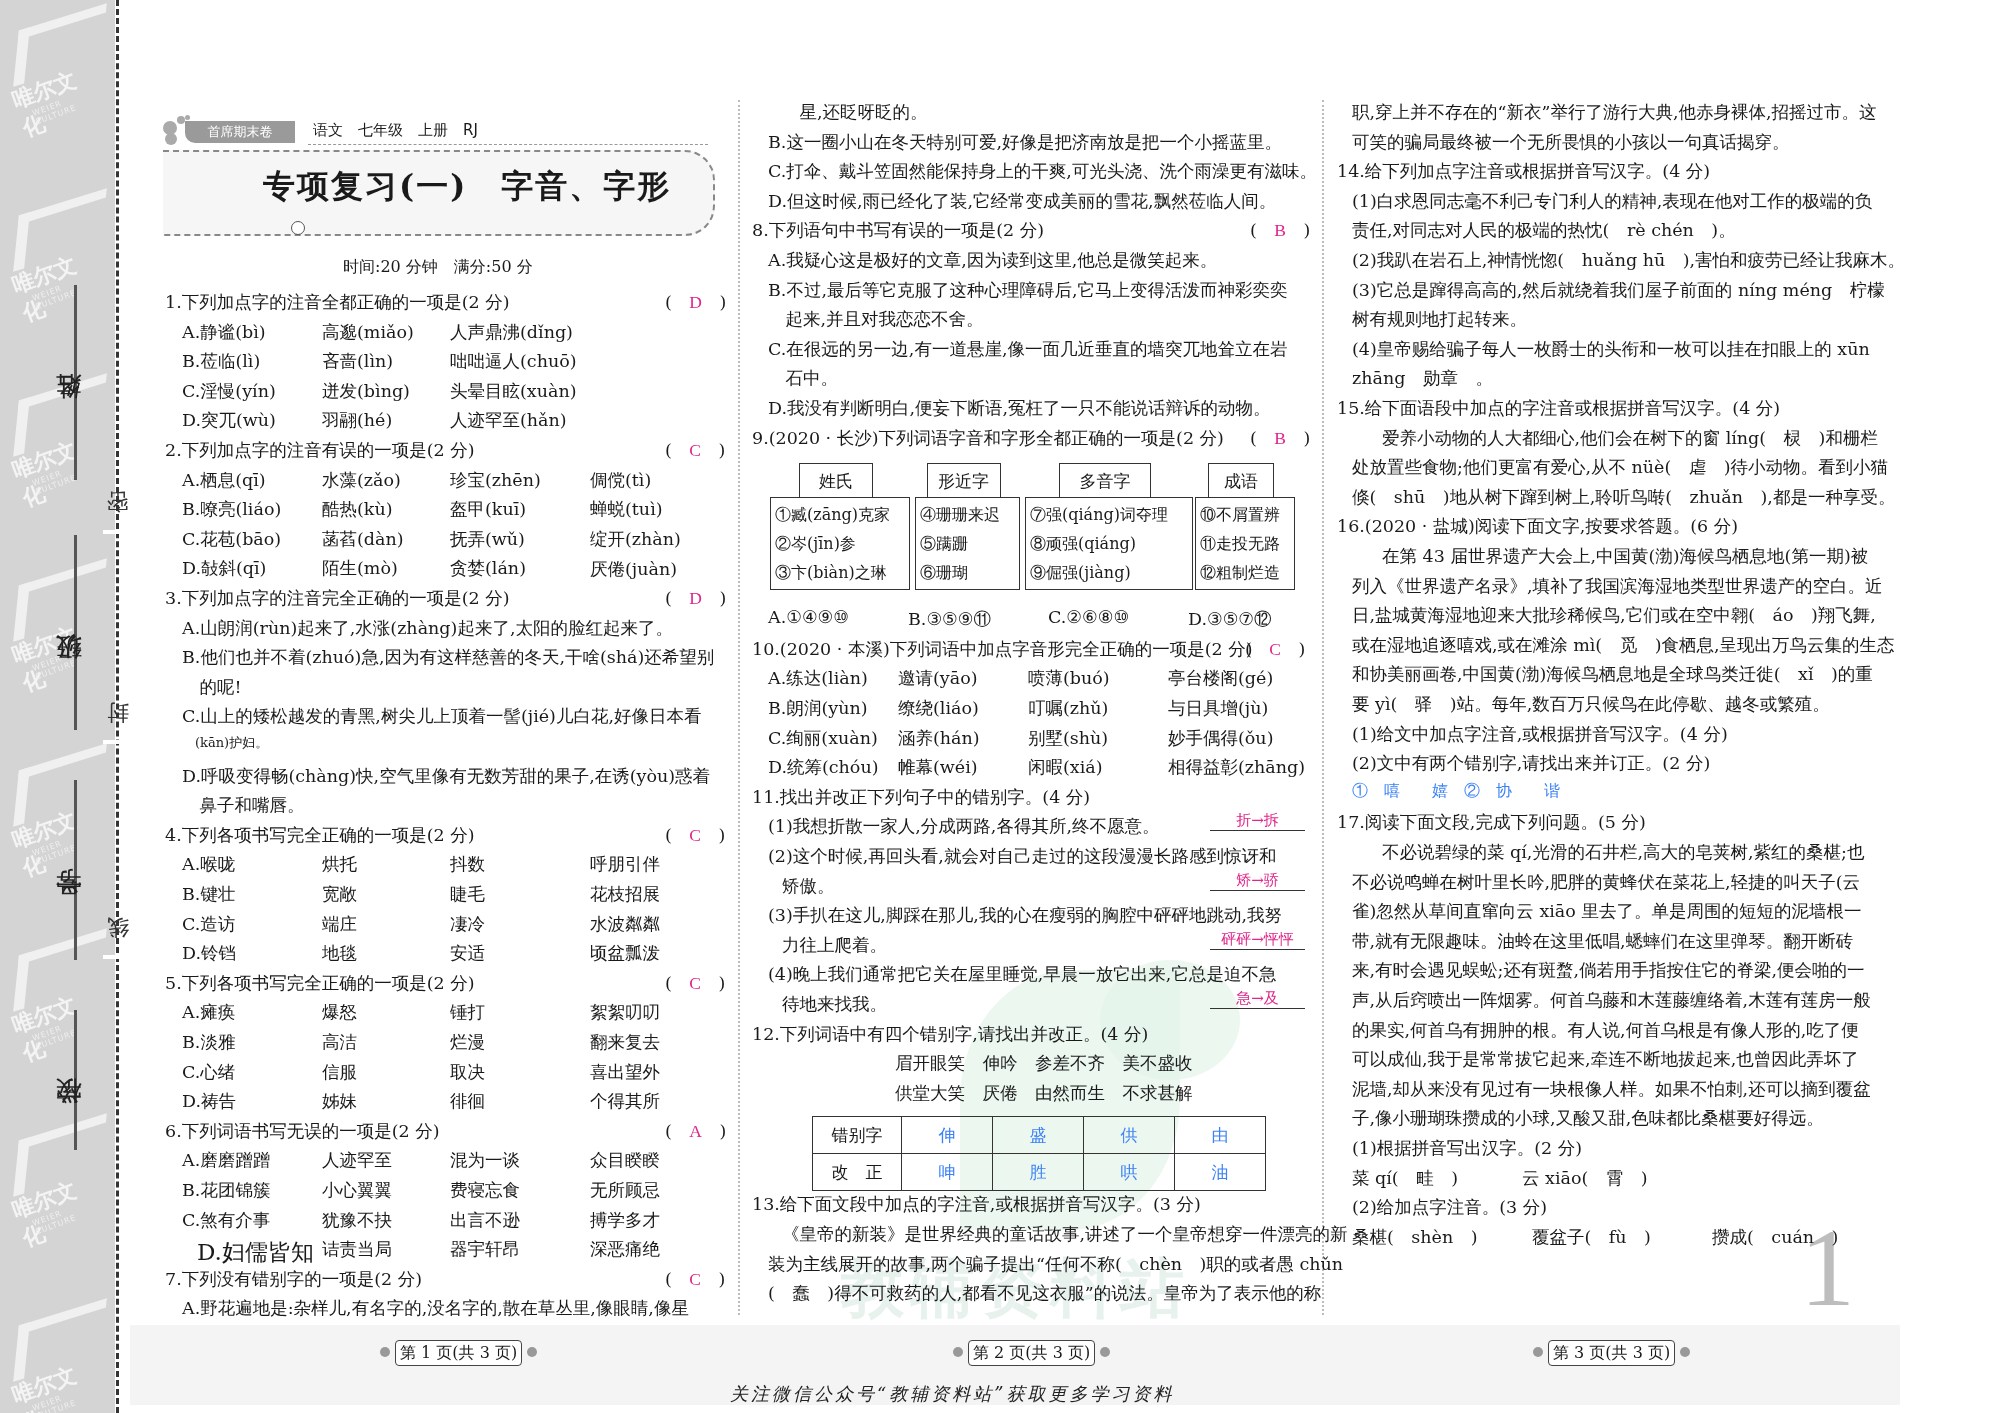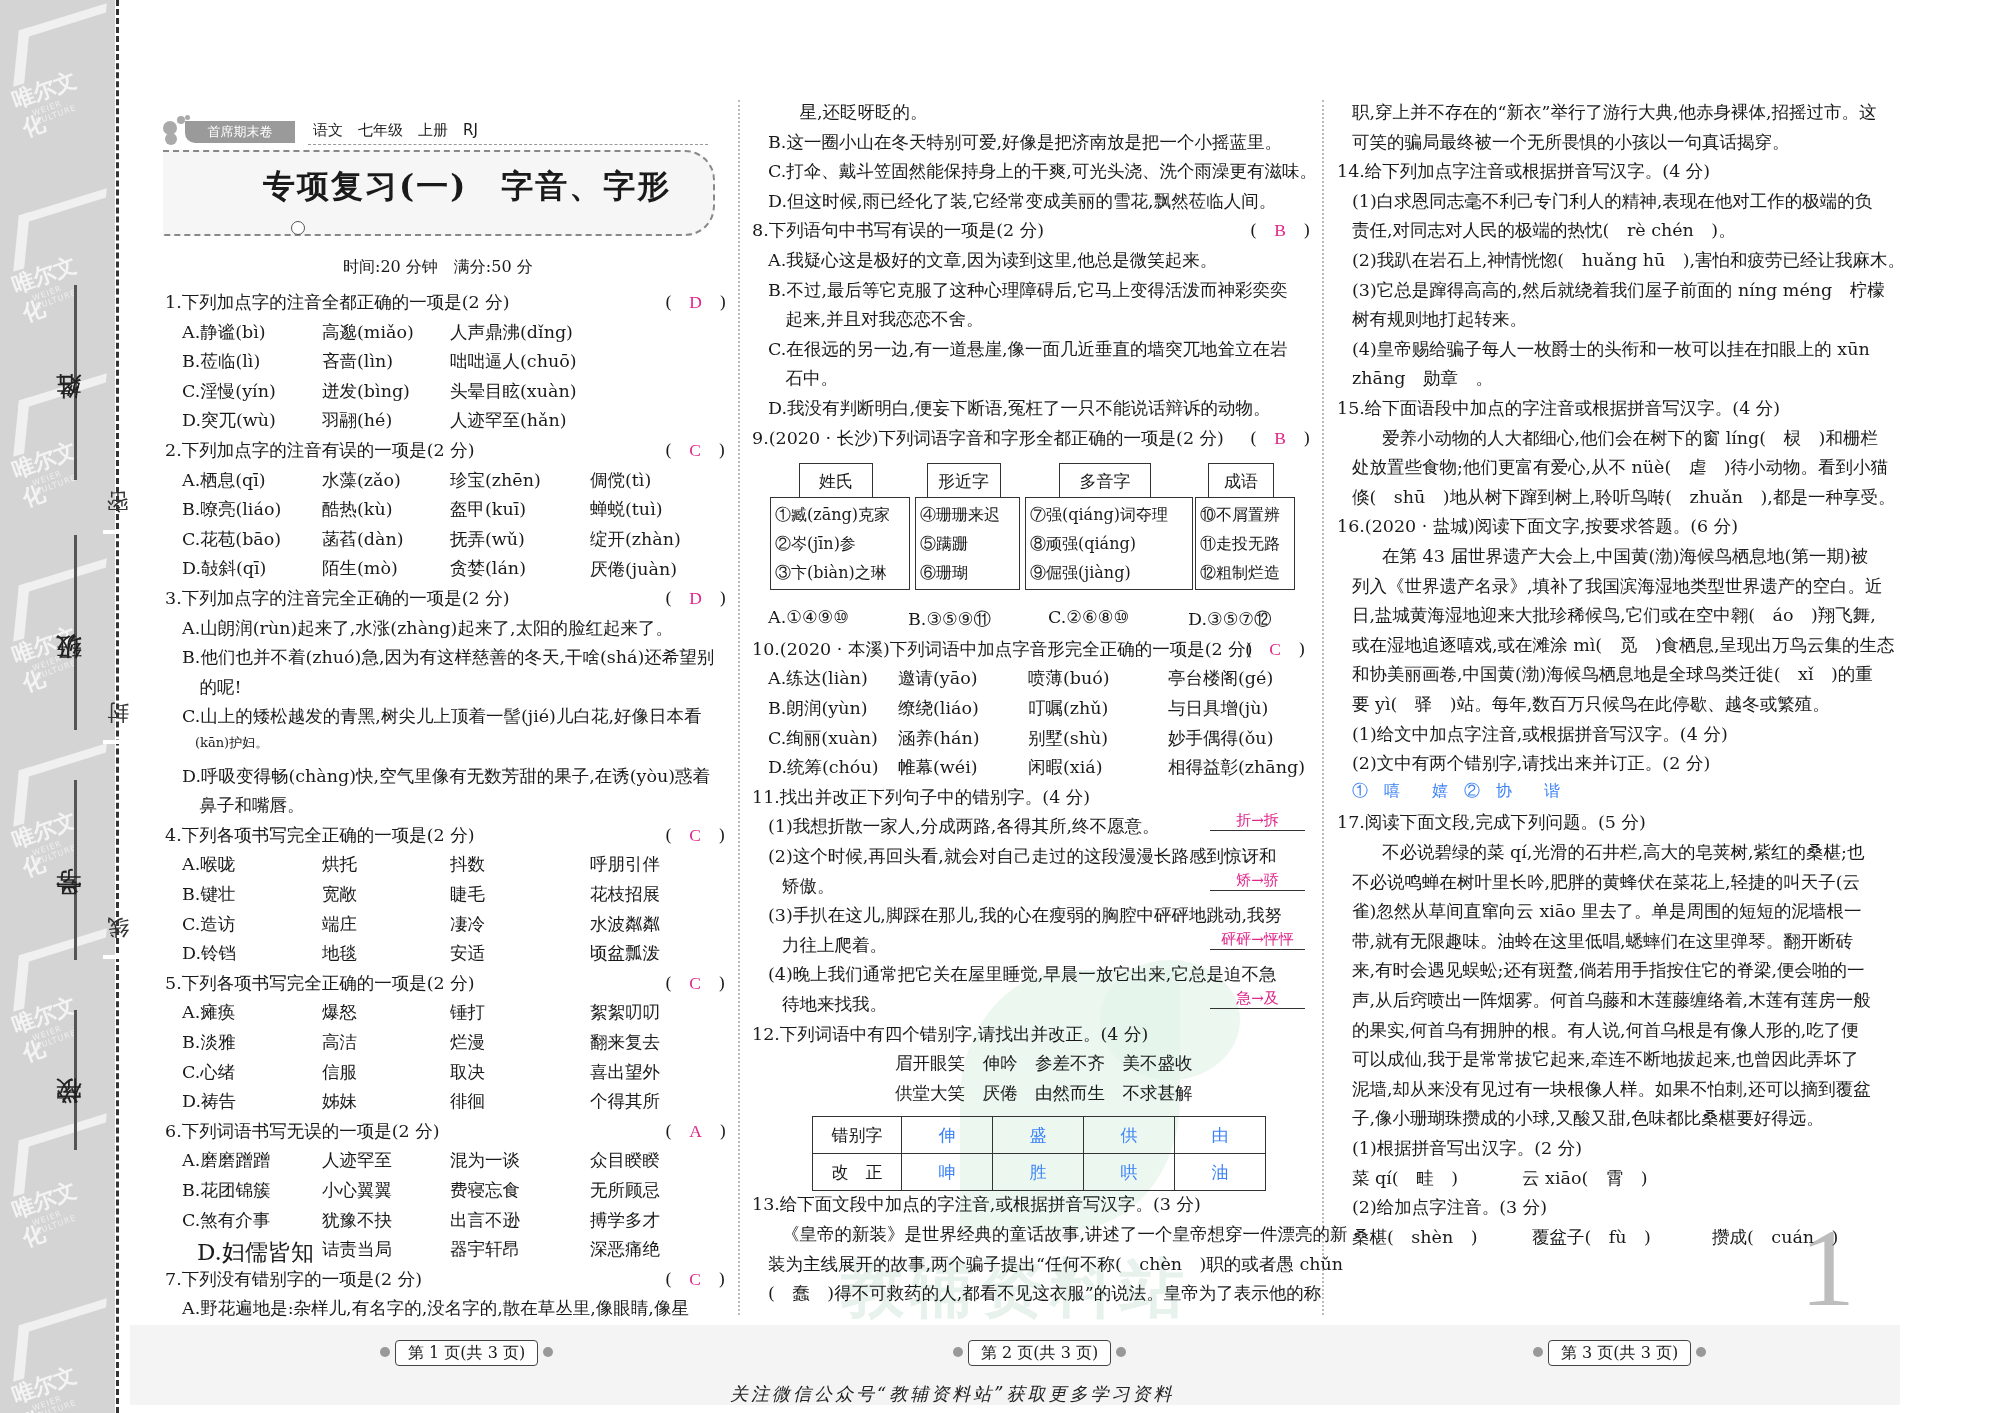--- a/index.html
+++ b/index.html
@@ -31,21 +31,21 @@
   .meta{position:absolute;left:343px;top:257px;font-size:16px;}
   .q{position:absolute;white-space:nowrap;}
   .ans{color:#e0268a;font-family:"Liberation Serif",serif;}
   .pink{color:#3b82f6;}
   .ul{display:inline-block;border-bottom:1.5px solid #333;min-width:60px;text-align:center;color:#e0268a;font-size:15px;}
   .box9{position:absolute;border:1.5px solid #333;font-size:16px;line-height:29px;padding:2px 4px;background:#fff;}
   .box9-h{position:absolute;border:1.5px solid #333;border-bottom:none;font-size:17px;text-align:center;line-height:34px;background:#fff;}
   table.t12{position:absolute;border-collapse:collapse;font-size:17px;}
   table.t12 td{border:1.5px solid #333;height:34px;text-align:center;width:88px;}
   table.t12 td.lbl{width:86px;}
-  .footer-page{position:absolute;top:1340px;font-size:16px;height:24px;line-height:24px;padding:0 12px;border:1px solid #444;
+  .footer-page{position:absolute;top:1340px;font-size:16px;height:24px;line-height:24px;padding:0 4px;border:1px solid #444;
                border-radius:4px;background:#fff;}
   .footer-page:before,.footer-page:after{content:"";position:absolute;top:6px;width:10px;height:10px;border-radius:50%;background:#999;}
   .footer-page:before{left:-16px;}
   .footer-page:after{right:-16px;}
   .footer-band{position:absolute;left:130px;top:1325px;width:1770px;height:80px;background:#f4f4f4;}
   .bottom-note{position:absolute;left:730px;top:1382px;font-size:18px;font-style:italic;color:#222;letter-spacing:3px;}
   .big-num{position:absolute;left:1800px;top:1205px;font-size:110px;color:#bdbdbd;font-family:"Liberation Serif",serif;}
   .leaf{position:absolute;border-radius:50% 0 50% 0;background:#e4f3ea;opacity:.7;}
   .wm2{position:absolute;left:840px;top:1245px;font-size:64px;color:#e8f2ed;font-weight:bold;font-family:"DejaVu Sans",sans-serif;letter-spacing:6px;}
 </style>

